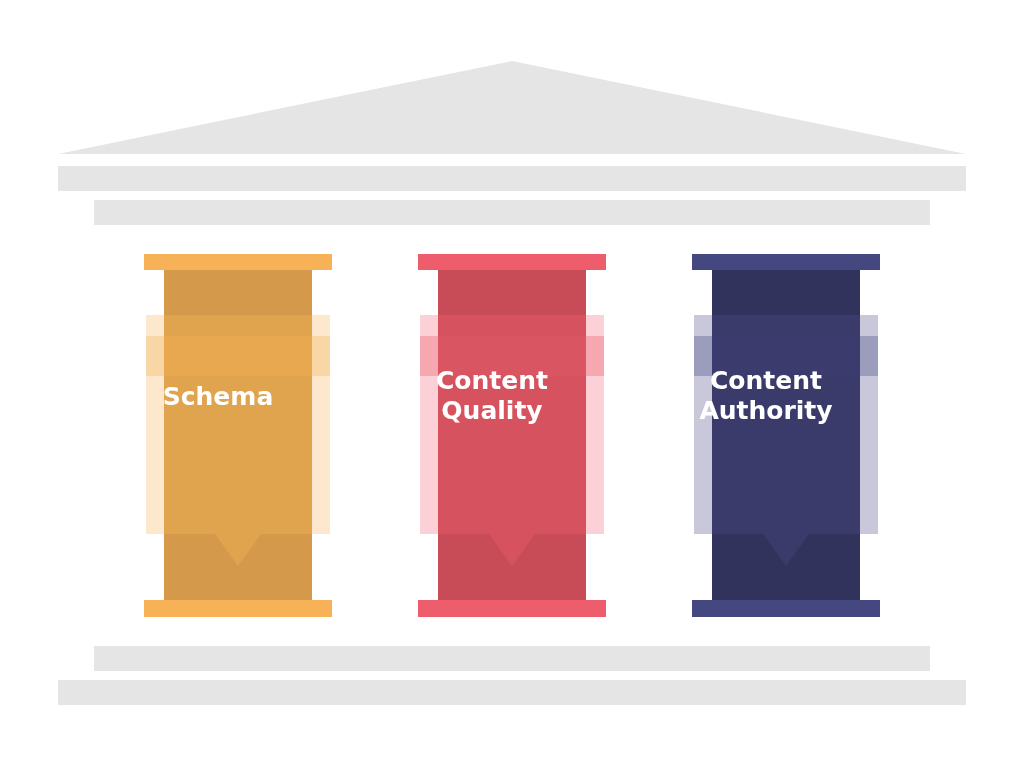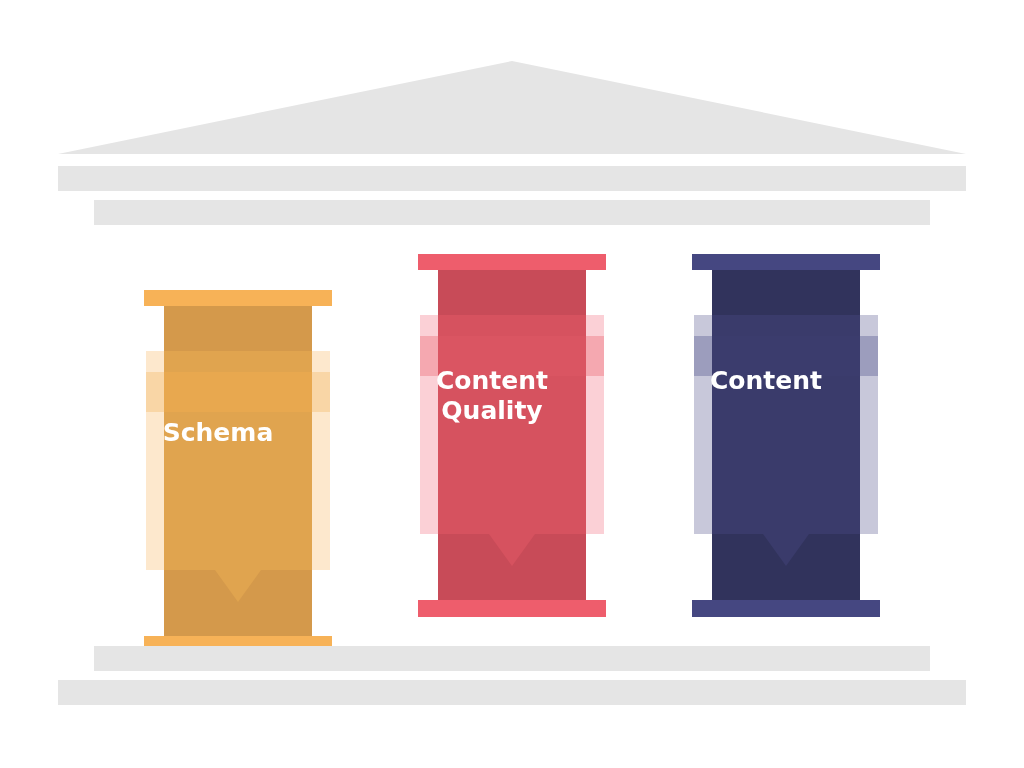--- a/index.html
+++ b/index.html
@@ -46,21 +46,21 @@
 </head>
 <body>
 
 <svg class="roof" width="1024" height="768">
   <polygon points="58,154 512,61 966,154" fill="#e5e5e5"></polygon>
 </svg>
 
 <div class="abs stone" style="left:58px; top:166px; width:908px; height:25px;"></div>
 <div class="abs stone" style="left:94px; top:200px; width:836px; height:25px;"></div>
 
-<div class="pillar" id="p0" style="left:144px;margin-top:36px;">
+<div class="pillar" id="p0" style="left:144px;">
   <div class="cap top" style="background: rgb(247, 178, 87);"></div>
   <div class="side left" style="background: rgb(253, 232, 205);">
       <div class="side-band" style="background: rgb(249, 214, 166);"></div>
     </div>
   <div class="side right" style="background: rgb(253, 232, 205);">
       <div class="side-band" style="background: rgb(249, 214, 166);"></div>
     </div>
   <div class="shaft">
     <div class="band-top" style="background: rgb(212, 153, 75);"></div>
     <div class="band-mid" style="background: rgb(224, 164, 79);"></div>
@@ -107,17 +107,18 @@
   <div class="shaft">
     <div class="band-top" style="background: rgb(49, 51, 92);"></div>
     <div class="band-mid" style="background: rgb(58, 59, 107);"></div>
     <div class="band-bright" style="background: rgb(59, 60, 109);"></div>
     <div class="band-bottom" style="background: rgb(49, 51, 92);"></div>
     <div class="notch" style="border-top-color: rgb(58, 59, 107);"></div>
   </div>
   <div class="cap bottom" style="background: rgb(69, 71, 129);"></div>
   <div class="label two">
     <span>Content</span>
+    <span>Authority</span>
   </div>
 </div>
 
 <div class="abs stone" style="left:94px; top:646px; width:836px; height:25px;"></div>
 <div class="abs stone" style="left:58px; top:680px; width:908px; height:25px;"></div>
 
 </body></html>

